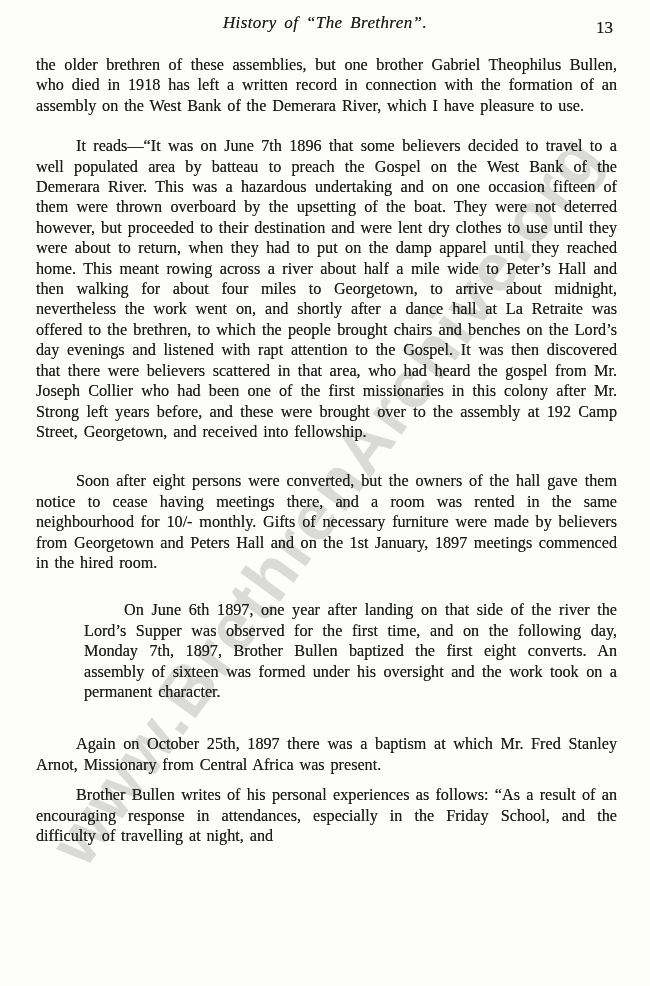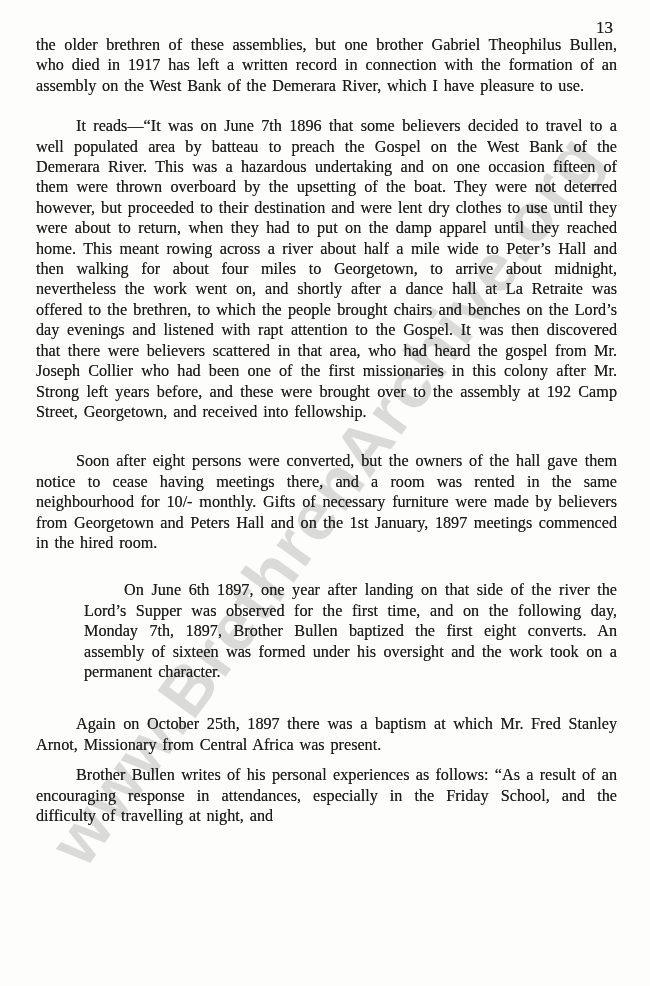--- a/index.html
+++ b/index.html
@@ -83,25 +83,26 @@
   .content p:nth-of-type(6) { margin-top: 10px; }
 </style>
 </head>
 <body>
 
 <div class="page">
 
   <div class="watermark">www.BrethrenArchive.org</div>
 
   <div class="header">
+    <div class="header-title">History of “The Brethren”.</div>
     <div class="page-number">13</div>
   </div>
 
   <div class="content">
-    <p class="para">the older brethren of these assemblies, but one brother Gabriel Theophilus Bullen, who died in 1917 has left a written record in connection with the formation of an assembly on the West Bank of the Demerara River, which I have pleasure to use.</p>
+    <p class="para">the older brethren of these assemblies, but one brother Gabriel Theophilus Bullen, who died in 1918 has left a written record in connection with the formation of an assembly on the West Bank of the Demerara River, which I have pleasure to use.</p>
     <p class="para indent">It reads—“It was on June 7th 1896 that some believers decided to travel to a well populated area by batteau to preach the Gospel on the West Bank of the Demerara River. This was a hazardous undertaking and on one occasion fifteen of them were thrown overboard by the upsetting of the boat. They were not deterred however, but proceeded to their destination and were lent dry clothes to use until they were about to return, when they had to put on the damp apparel until they reached home. This meant rowing across a river about half a mile wide to Peter’s Hall and then walking for about four miles to Georgetown, to arrive about midnight, nevertheless the work went on, and shortly after a dance hall at La Retraite was offered to the brethren, to which the people brought chairs and benches on the Lord’s day evenings and listened with rapt attention to the Gospel. It was then discovered that there were believers scattered in that area, who had heard the gospel from Mr. Joseph Collier who had been one of the first missionaries in this colony after Mr. Strong left years before, and these were brought over to the assembly at 192 Camp Street, Georgetown, and received into fellowship.</p>
     <p class="para indent">Soon after eight persons were converted, but the owners of the hall gave them notice to cease having meetings there, and a room was rented in the same neighbourhood for 10/- monthly. Gifts of necessary furniture were made by believers from Georgetown and Peters Hall and on the 1st January, 1897 meetings commenced in the hired room.</p>
     <p class="para indent">On June 6th 1897, one year after landing on that side of the river the Lord’s Supper was observed for the first time, and on the following day, Monday 7th, 1897, Brother Bullen baptized the first eight converts. An assembly of sixteen was formed under his oversight and the work took on a permanent character.</p>
     <p class="para indent">Again on October 25th, 1897 there was a baptism at which Mr. Fred Stanley Arnot, Missionary from Central Africa was present.</p>
     <p class="para indent">Brother Bullen writes of his personal experiences as follows: “As a result of an encouraging response in attendances, especially in the Friday School, and the difficulty of travelling at night, and</p>
   </div>
 
 </div>
 
 </body></html>

